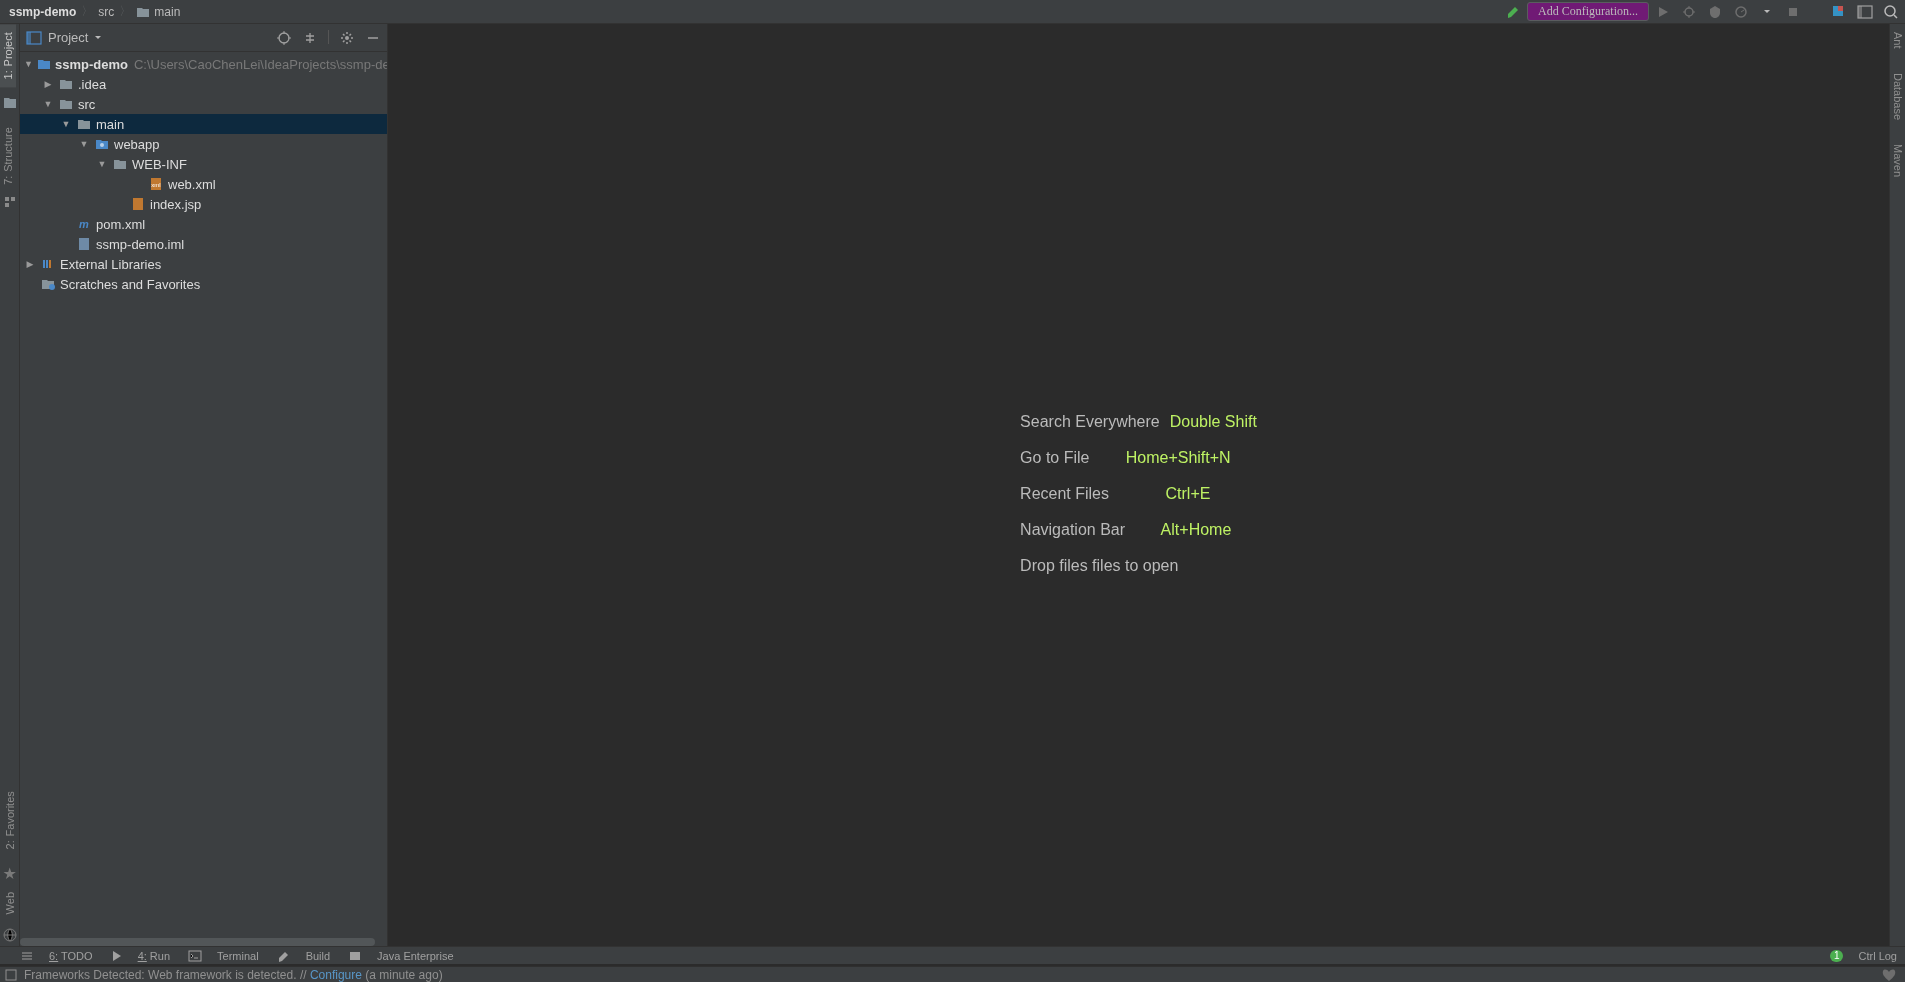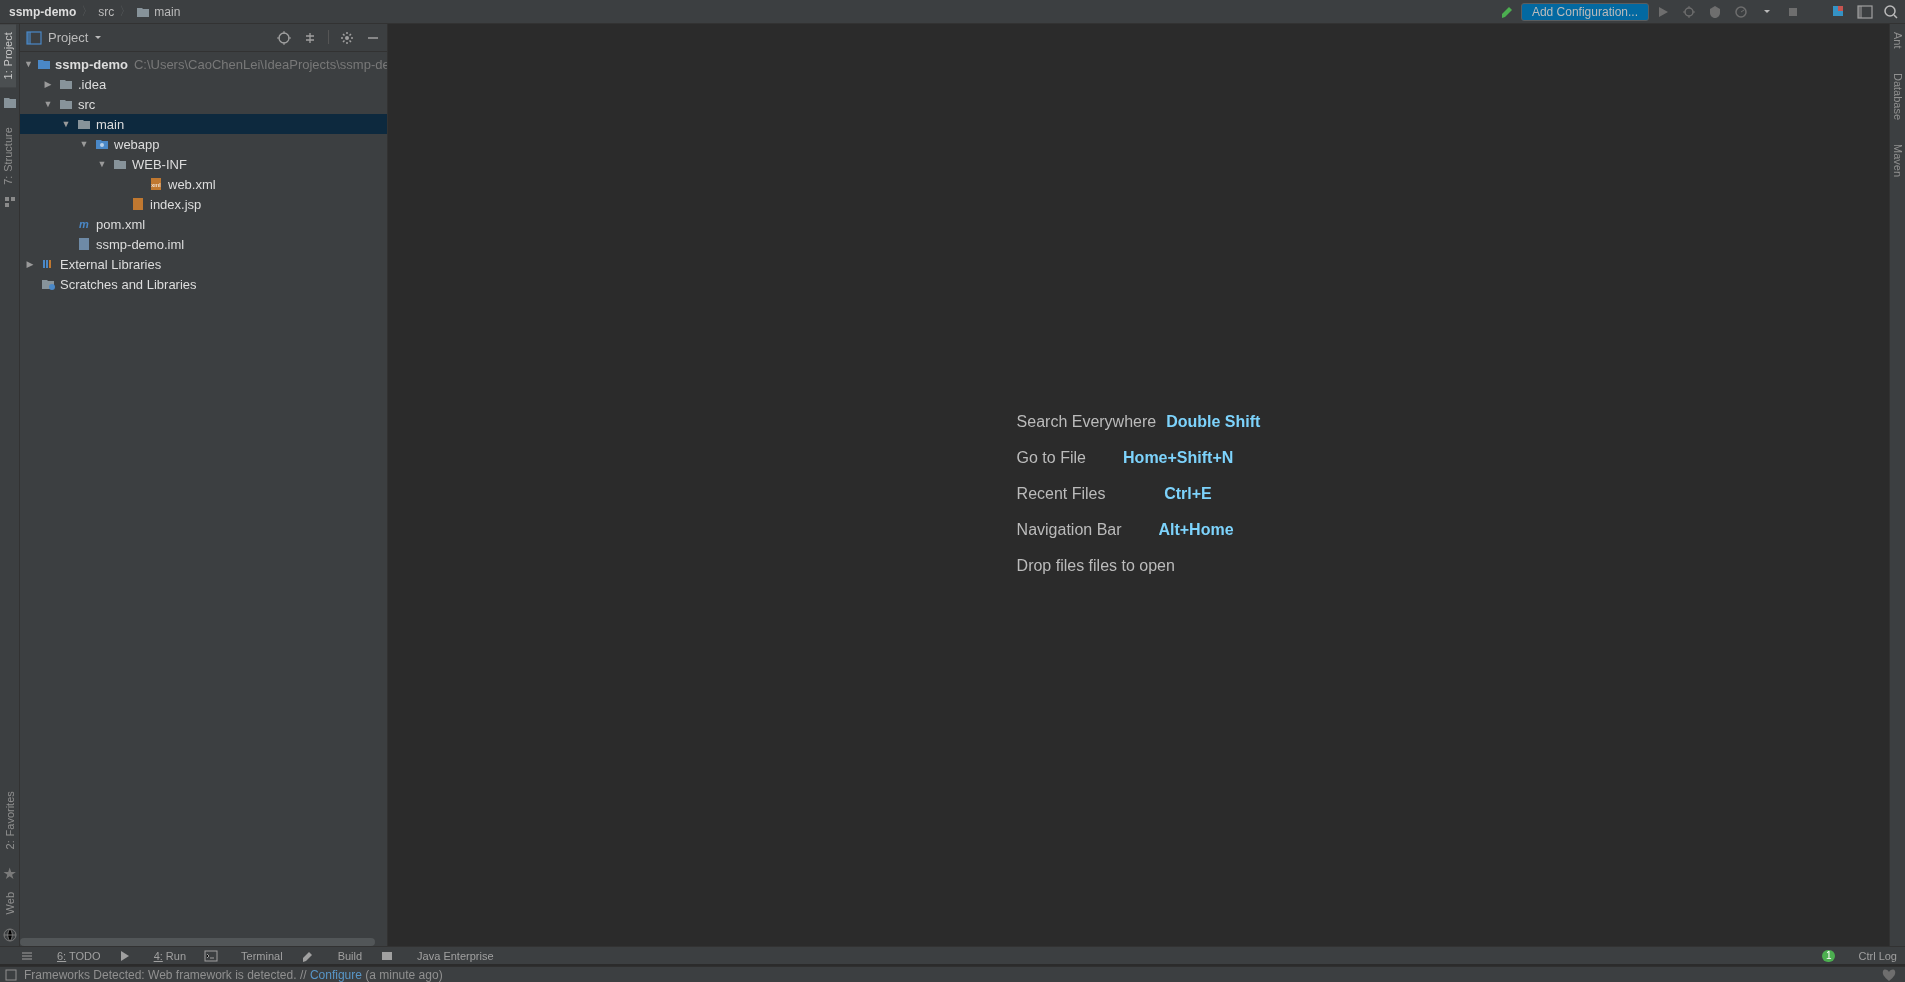--- a/index.html
+++ b/index.html
@@ -6,21 +6,21 @@
 body { width: 1905px; height: 982px; background: #2b2b2b; color: #bbbbbb; overflow: hidden; position: relative; }
 
 
 .topbar { height: 24px; background: #3c3f41; display: flex; align-items: center; justify-content: space-between; padding: 0 6px; font-size: 12px; color: #bbbbbb; border-bottom: 1px solid #323232; }
 .breadcrumb { display: flex; align-items: center; gap: 2px; }
 .breadcrumb .crumb { display: flex; align-items: center; gap: 4px; padding: 0 3px; }
 .breadcrumb .sep { color: #5a5d5f; }
 .breadcrumb .root { font-weight: bold; color: #dddddd; }
 .crumb .folder-icon { color: #87939a; }
 .top-actions { display: flex; align-items: center; gap: 6px; }
-.btn-config { background: #0369a1; border: 1px solid #5a5d5f; color: #bbbbbb; font-size: 12px; padding: 1px 10px; border-radius: 3px; cursor: pointer; }
+.btn-config { background: #701a75; border: 1px solid #5a5d5f; color: #bbbbbb; font-size: 12px; padding: 1px 10px; border-radius: 3px; cursor: pointer; font-family: Liberation Serif, serif; }
 .top-icons { display: flex; align-items: center; gap: 10px; color: #6e6e6e; }
 .top-icons .icon { width: 16px; height: 16px; display:flex; align-items:center; justify-content:center; }
 
 
 .left-gutter { position: absolute; top: 24px; left: 0; width: 20px; bottom: 36px; background: #3c3f41; border-right: 1px solid #323232; }
 .vtab { writing-mode: vertical-rl; transform: rotate(180deg); font-size: 11px; color: #909090; padding: 8px 2px; cursor: pointer; display: flex; align-items: center; gap: 4px; }
 .vtab.active { background: #4b4f51; color: #c8c8c8; }
 .left-gutter .icons-bottom { position: absolute; bottom: 4px; width: 100%; display:flex; flex-direction:column; align-items:center; gap:6px; }
 .left-gutter .icon-small { width:14px; height:14px; color:#7a7a7a; }
 
@@ -53,26 +53,26 @@
 .tree-row.bold .name { font-weight: bold; }
 
 .hscrollbar { position: absolute; bottom: 0; left: 0; width: 355px; height:8px; background: transparent;}
 .hscrollbar .thumb { position: absolute; left:0; top:0; height:8px; width:355px; background:#525658; border-radius:4px; }
 
 
 .editor-area { position: absolute; top: 24px; left: 388px; right: 16px; bottom: 36px; background: #2b2b2b; display: flex; align-items: center; justify-content: center; }
 .welcome { text-align: left; }
 .welcome-row { display: grid; grid-template-columns: auto auto; margin: 18px 0; font-size: 16px; color: #bbbbbb; gap: 10px;}
 .welcome-row .label { text-align: left; }
-.welcome-row .shortcut { color: #7dd3fc; white-space: nowrap; font-weight: bold; }
+.welcome-row .shortcut { color: #bef264; white-space: nowrap; }
 .welcome-single { font-size: 16px; color: #bbbbbb; margin-top: 8px;}
 
 
 .bottom-tools { position: absolute; left: 0; right: 0; bottom: 18px; height: 18px; background: #3c3f41; display: flex; align-items: center; padding-left: 20px; gap: 18px; border-top: 1px solid #323232; font-size: 11px; color:#a0a0a0;}
-.bottom-tools .tool-btn { display: flex; align-items: center; gap: 23px; cursor: pointer; justify-content: center; }
+.bottom-tools .tool-btn { display: flex; align-items: center; gap: 15px; cursor: pointer; justify-content: center; }
 .bottom-tools .tool-btn .key { text-decoration: underline; }
 .bottom-right { margin-left: auto; display: flex; align-items: center; gap: 12px; padding-right: 8px;}
 .badge { background: #4caf50; color: #fff; font-size: 10px; border-radius: 8px; padding: 0 4px; line-height: 12px;}
 
 
 .status-bar { position: absolute; left: 0; right: 0; bottom: 0; height: 16px; background: #3c3f41; display: flex; align-items: center; font-size: 12px; padding-left: 4px; color:#909090; border-top: 1px solid #2f2f2f;}
 .status-bar .msg { margin-left: 6px; }
 .status-bar .link { color: #5896c7; }
 
 
@@ -350,21 +350,21 @@
       <span class="name">External Libraries</span>
     </div>
     <div class="tree-row indent-0">
       <span class="arrow"></span>
       <span class="icon">
           <svg width="14" height="12" viewBox="0 0 14 12">
             <path fill="#87939a" d="M1 2h5l1 1h6v8H1z"></path>
             <circle cx="11" cy="9" r="3" fill="#4a88c7"></circle>
           </svg>
         </span>
-      <span class="name">Scratches and Libraries</span>
+      <span class="name">Scratches and Favorites</span>
     </div>
     <div class="hscrollbar">
         <div class="thumb"></div>
       </div>
   </div>
 </div>
 
 <div class="editor-area">
   <div class="welcome">
     <div class="welcome-row">

